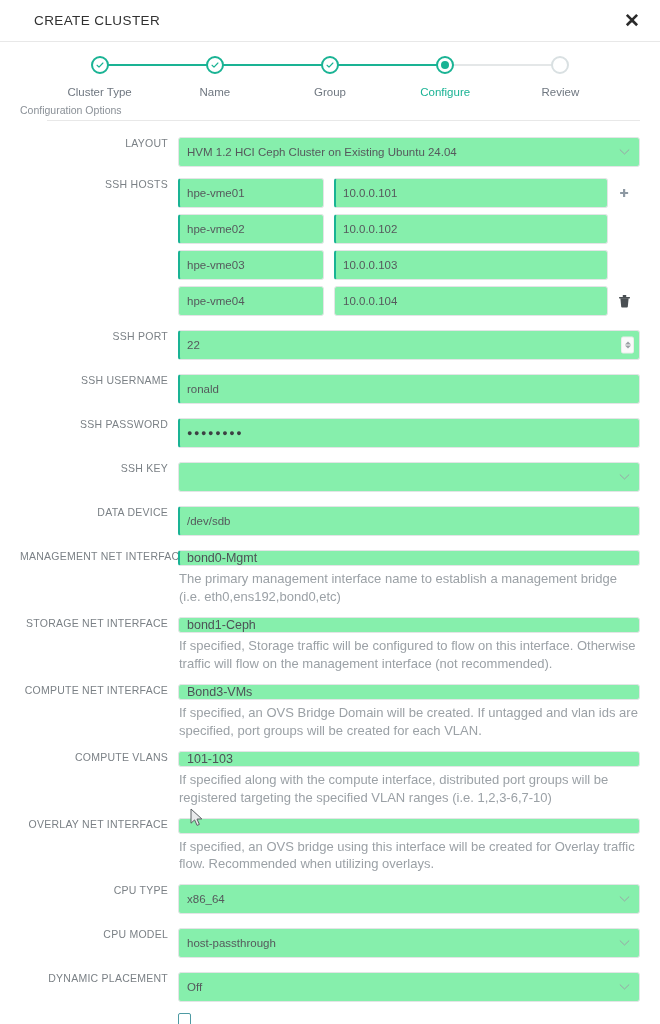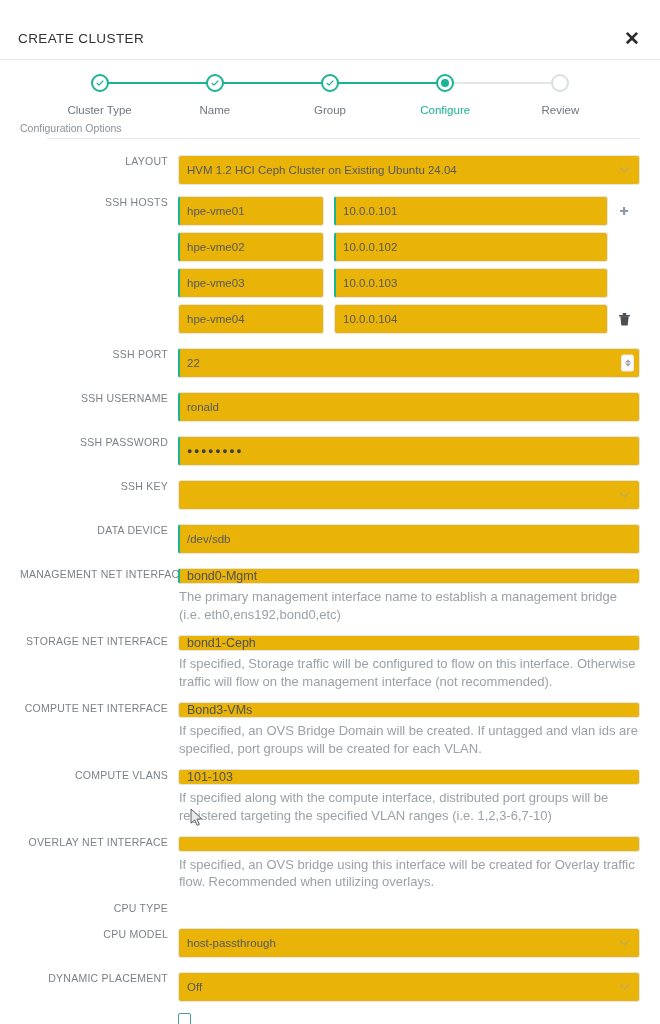--- a/index.html
+++ b/index.html
@@ -10,23 +10,22 @@
     font-family: "Liberation Sans", sans-serif;
     overflow: hidden;
   }
 
   
   .modal-header {
     height: 42px;
     display: flex;
     align-items: center;
     justify-content: space-between;
-    padding: 0 16px 0 18px;
+    padding: 0 16px 0 34px;
     border-bottom: 1px solid #e8e8e8;
-    margin-top: 18px;
   }
   .modal-title {
     font-size: 13.5px;
     color: #313131;
     letter-spacing: 0.4px;
   }
   .close-btn {
     font-size: 19px;
     line-height: 1;
     color: #2b2b2b;
@@ -128,21 +127,21 @@
     text-transform: uppercase;
     white-space: nowrap;
   }
   .field-col { flex: 1; min-width: 0; position: relative; }
 
   .ctrl {
     width: 100%;
     height: 30px;
     border: 1px solid #e3e5e6;
     border-radius: 3px;
-    background: #eab308;
+    background: #86efac;
     display: flex;
     align-items: center;
     padding: 0 8px;
     font-size: 11.5px;
     color: #55595c;
     position: relative;
   }
   .ctrl.valid { border-left: 2px solid #1ab394; padding-left: 7px; }
   .ctrl.big { font-size: 12.5px; height: 16px; color: #4d5256; }
   .ctrl.empty-text { color: #b9bdc0; }
@@ -489,20 +488,30 @@
       <div class="ctrl big">
         <span></span>
       </div>
       <div class="helper">If specified, an OVS bridge using this interface will be created for Overlay traffic flow. Recommended when utilizing overlays.</div>
     </div>
   </div>
 
   <div class="gap-md"></div>
   <div class="row">
     <div class="label-col">CPU TYPE</div>
+    <div class="field-col">
+      <div class="ctrl select-ctrl">
+        <span>x86_64</span>
+        <span class="caret">
+          <svg width="11" height="7" viewBox="0 0 12 8">
+              <path d="M1 1.5 L6 6.3 L11 1.5" fill="none" stroke="#9ba1a6" stroke-width="1.1" stroke-linecap="round"></path>
+            </svg>
+        </span>
+      </div>
+    </div>
   </div>
 
   <div class="gap-lg"></div>
   <div class="row">
     <div class="label-col">CPU MODEL</div>
     <div class="field-col">
       <div class="ctrl select-ctrl">
         <span>host-passthrough</span>
         <span class="caret">
           <svg width="11" height="7" viewBox="0 0 12 8">

